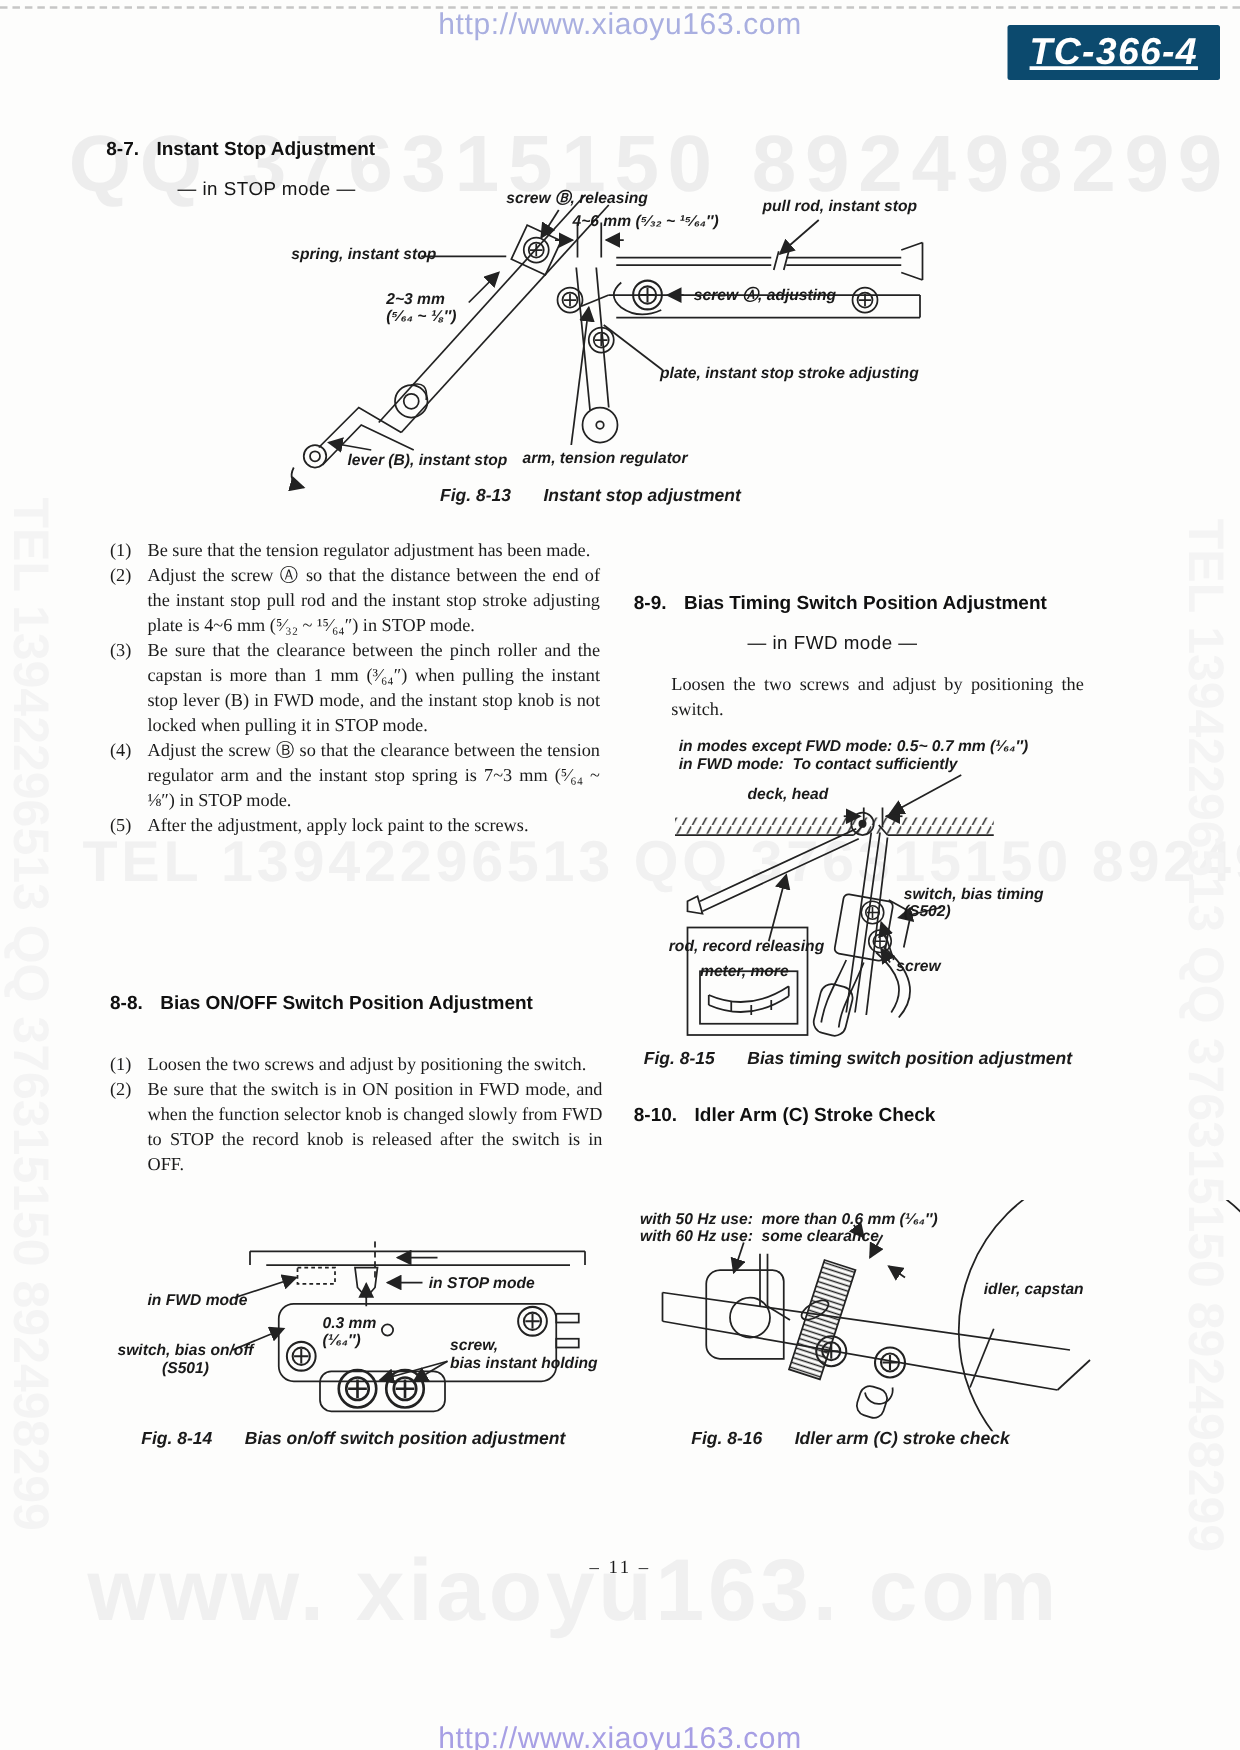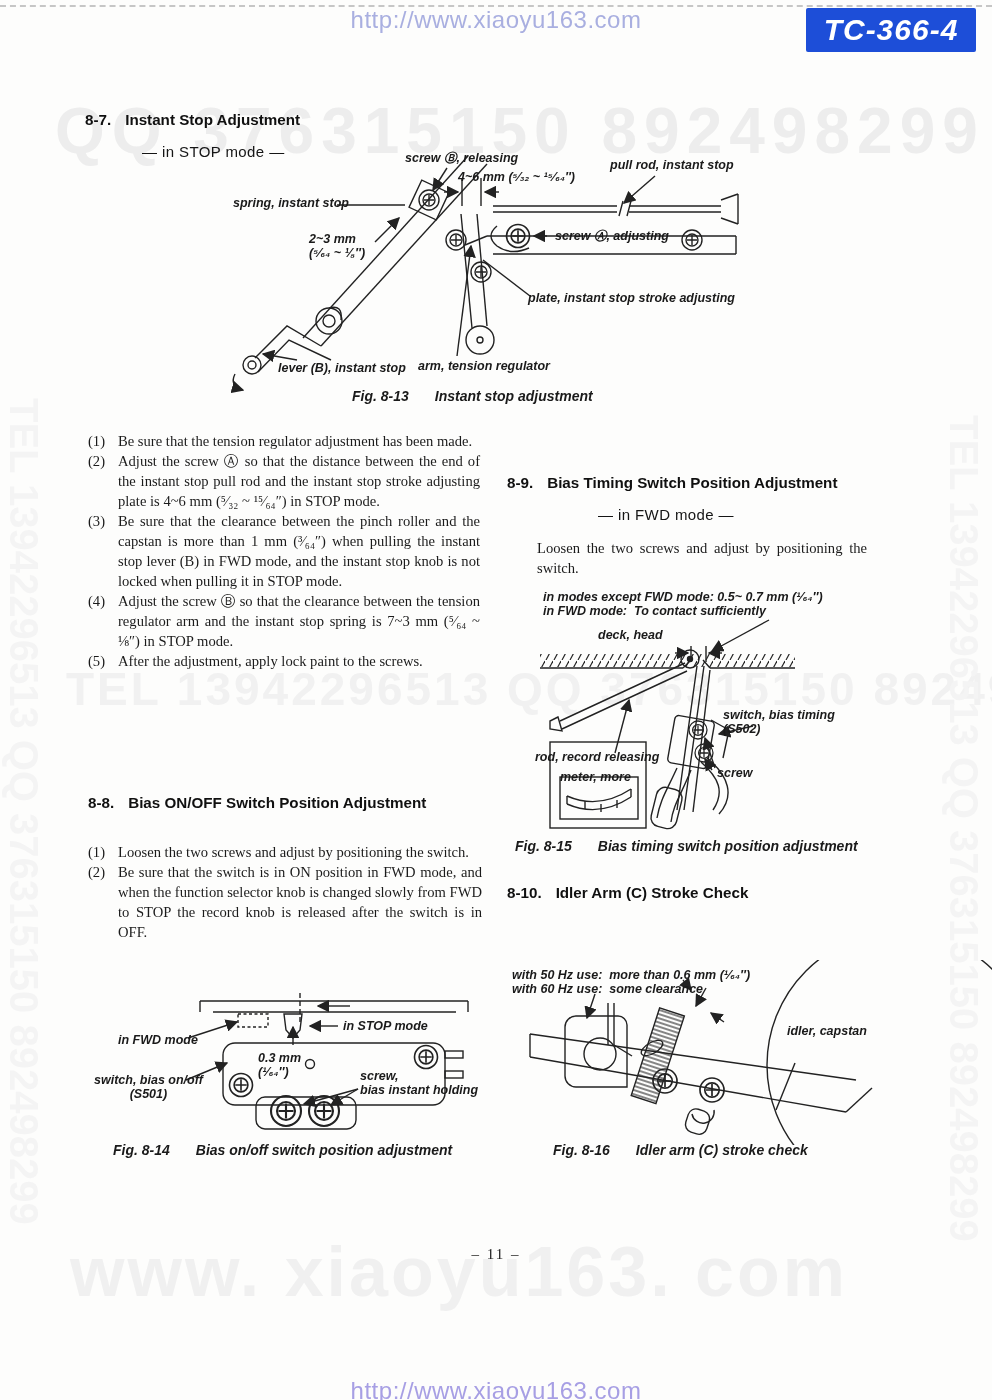--- a/index.html
+++ b/index.html
@@ -13,23 +13,23 @@
   .wm-bottom{top:1232px;left:70px;font-size:70px;letter-spacing:3px;color:#f0f0f0;}
   .wm-vert{font-size:40px;transform-origin:0 0;transform:rotate(90deg);color:#f4f4f4;}
   .wm-left{top:398px;left:46px;}
   .wm-right{top:415px;left:986px;}
   
   .top-rule{position:absolute;top:5px;left:0;width:100%;border-top:2px dashed #9a9a9a;opacity:.55;}
   .url{position:absolute;left:50%;transform:translateX(-50%);font-family:"Liberation Sans",sans-serif;
        font-size:24px;letter-spacing:.5px;z-index:2;}
   .url-top{top:6px;color:#a9afe0;}
   .url-bottom{top:1377px;color:#a79fe4;}
-  .badge{position:absolute;top:8px;left:806px;width:170px;height:44px;background:#1d4ed8;color:#fff;
+  .badge{position:absolute;top:20px;left:806px;width:170px;height:44px;background:#0c4a6e;color:#fff;
          display:flex;align-items:center;justify-content:center;font-family:"Liberation Sans",sans-serif;
-         font-weight:bold;font-style:italic;font-size:30px;letter-spacing:1px;z-index:2;border-radius:2px;}
+         font-weight:bold;font-style:italic;font-size:30px;letter-spacing:1px;z-index:2;border-radius:2px;text-decoration:underline;}
   
   .abs{position:absolute;z-index:1;}
   .h{display:flex;gap:14px;font-family:"Liberation Sans",sans-serif;font-weight:bold;font-size:15.2px;
      white-space:nowrap;color:#101010;}
   .mode{font-family:"Liberation Sans",sans-serif;font-size:15px;letter-spacing:.4px;white-space:nowrap;color:#151515;}
   .body-text{font-size:14.6px;line-height:20px;text-align:justify;color:#1b1b1b;}
   .step{display:flex;}
   .step-num{flex:none;width:30px;}
   .step-text{flex:1;text-align:justify;}
   .fig{position:absolute;z-index:1;}

